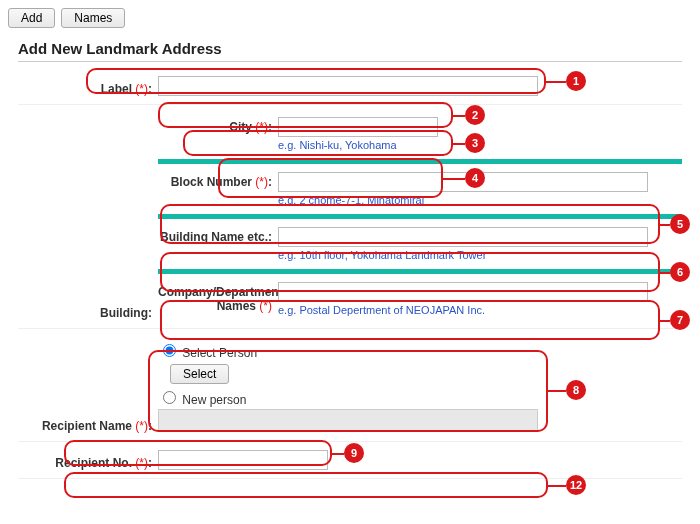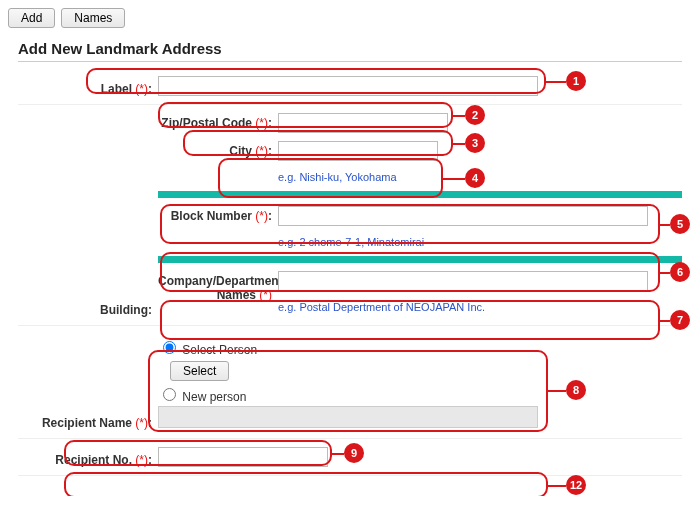--- a/index.html
+++ b/index.html
@@ -66,23 +66,23 @@
     border: 1px solid #bbb;
     height: 20px;
     padding: 1px 4px;
     font-size: 12px;
     background:#fff;
   }
   .w-long { width: 380px; }
   .w-med  { width: 170px; }
   .w-small{ width: 160px; }
   .w-full { width: 370px; }
-  .hint { color: #2a54c8; font-size: 11px; margin-top:10px; }
+  .hint { color: #2a54c8; font-size: 11px; margin-top:2px; }
   .sub-row { display:flex; align-items:flex-start; padding:4px 0; }
-  .sub-row.bordered { border-top:7px solid #14b8a6; padding-top:8px; margin-top:4px;}
+  .sub-row.bordered { border-top:5px solid #14b8a6; padding-top:8px; margin-top:4px;}
   .recipient-box {
     border: 0;
     padding: 2px 0;
   }
   .recipient-box label { display:block; margin:2px 0; }
   .recipient-box .select-btn {
     margin: 2px 0 2px 12px;
   }
   .gray-box {
     background:#e8e8e8;
@@ -133,42 +133,45 @@
     <div class="field-body">
       <input type="text" class="txt w-long" style="">
     </div>
   </div>
 
   <div class="row bordered">
     <div class="left-label">
       <span>Building</span><span>:</span>
     </div>
     <div class="field-body">
-      <div class="sub-row" style="padding-top:0">
-        <div class="sub-label" style="width:120px">
-          <span>Zip/Postal Code</span> <span class="req">(*)</span><span>:</span>
-        </div>
-        <input type="text" class="txt w-med" style="">
-      </div>
       <div class="sub-row">
         <div class="sub-label" style="width:120px">
           <span>City</span> <span class="req">(*)</span><span>:</span>
         </div>
         <div>
           <input type="text" class="txt w-small" style="">
           <div class="hint">e.g. Nishi-ku, Yokohama</div>
         </div>
       </div>
       <div class="sub-row bordered">
         <div class="sub-label" style="width:120px">
           <span>Block Number</span> <span class="req">(*)</span><span>:</span>
         </div>
         <div style="flex:1">
           <input type="text" class="txt w-full" style="">
           <div class="hint">e.g. 2 chome-7-1, Minatomirai</div>
+        </div>
+      </div>
+      <div class="sub-row bordered">
+        <div class="sub-label" style="width:120px">
+          <span>Building Name etc.</span><span>:</span>
+        </div>
+        <div style="flex:1">
+          <input type="text" class="txt w-full" style="">
+          <div class="hint">e.g. 10th floor, Yokohama Landmark Tower</div>
         </div>
       </div>
       <div class="sub-row bordered">
         <div class="sub-label" style="width:120px;line-height:14px">
           <span>Company/Department</span><span>:</span><br>
           <span>Names</span> <span class="req">(*)</span>
         </div>
         <div style="flex:1">
           <input type="text" class="txt w-full" style="">
           <div class="hint">e.g. Postal Depertment of NEOJAPAN Inc.</div>

